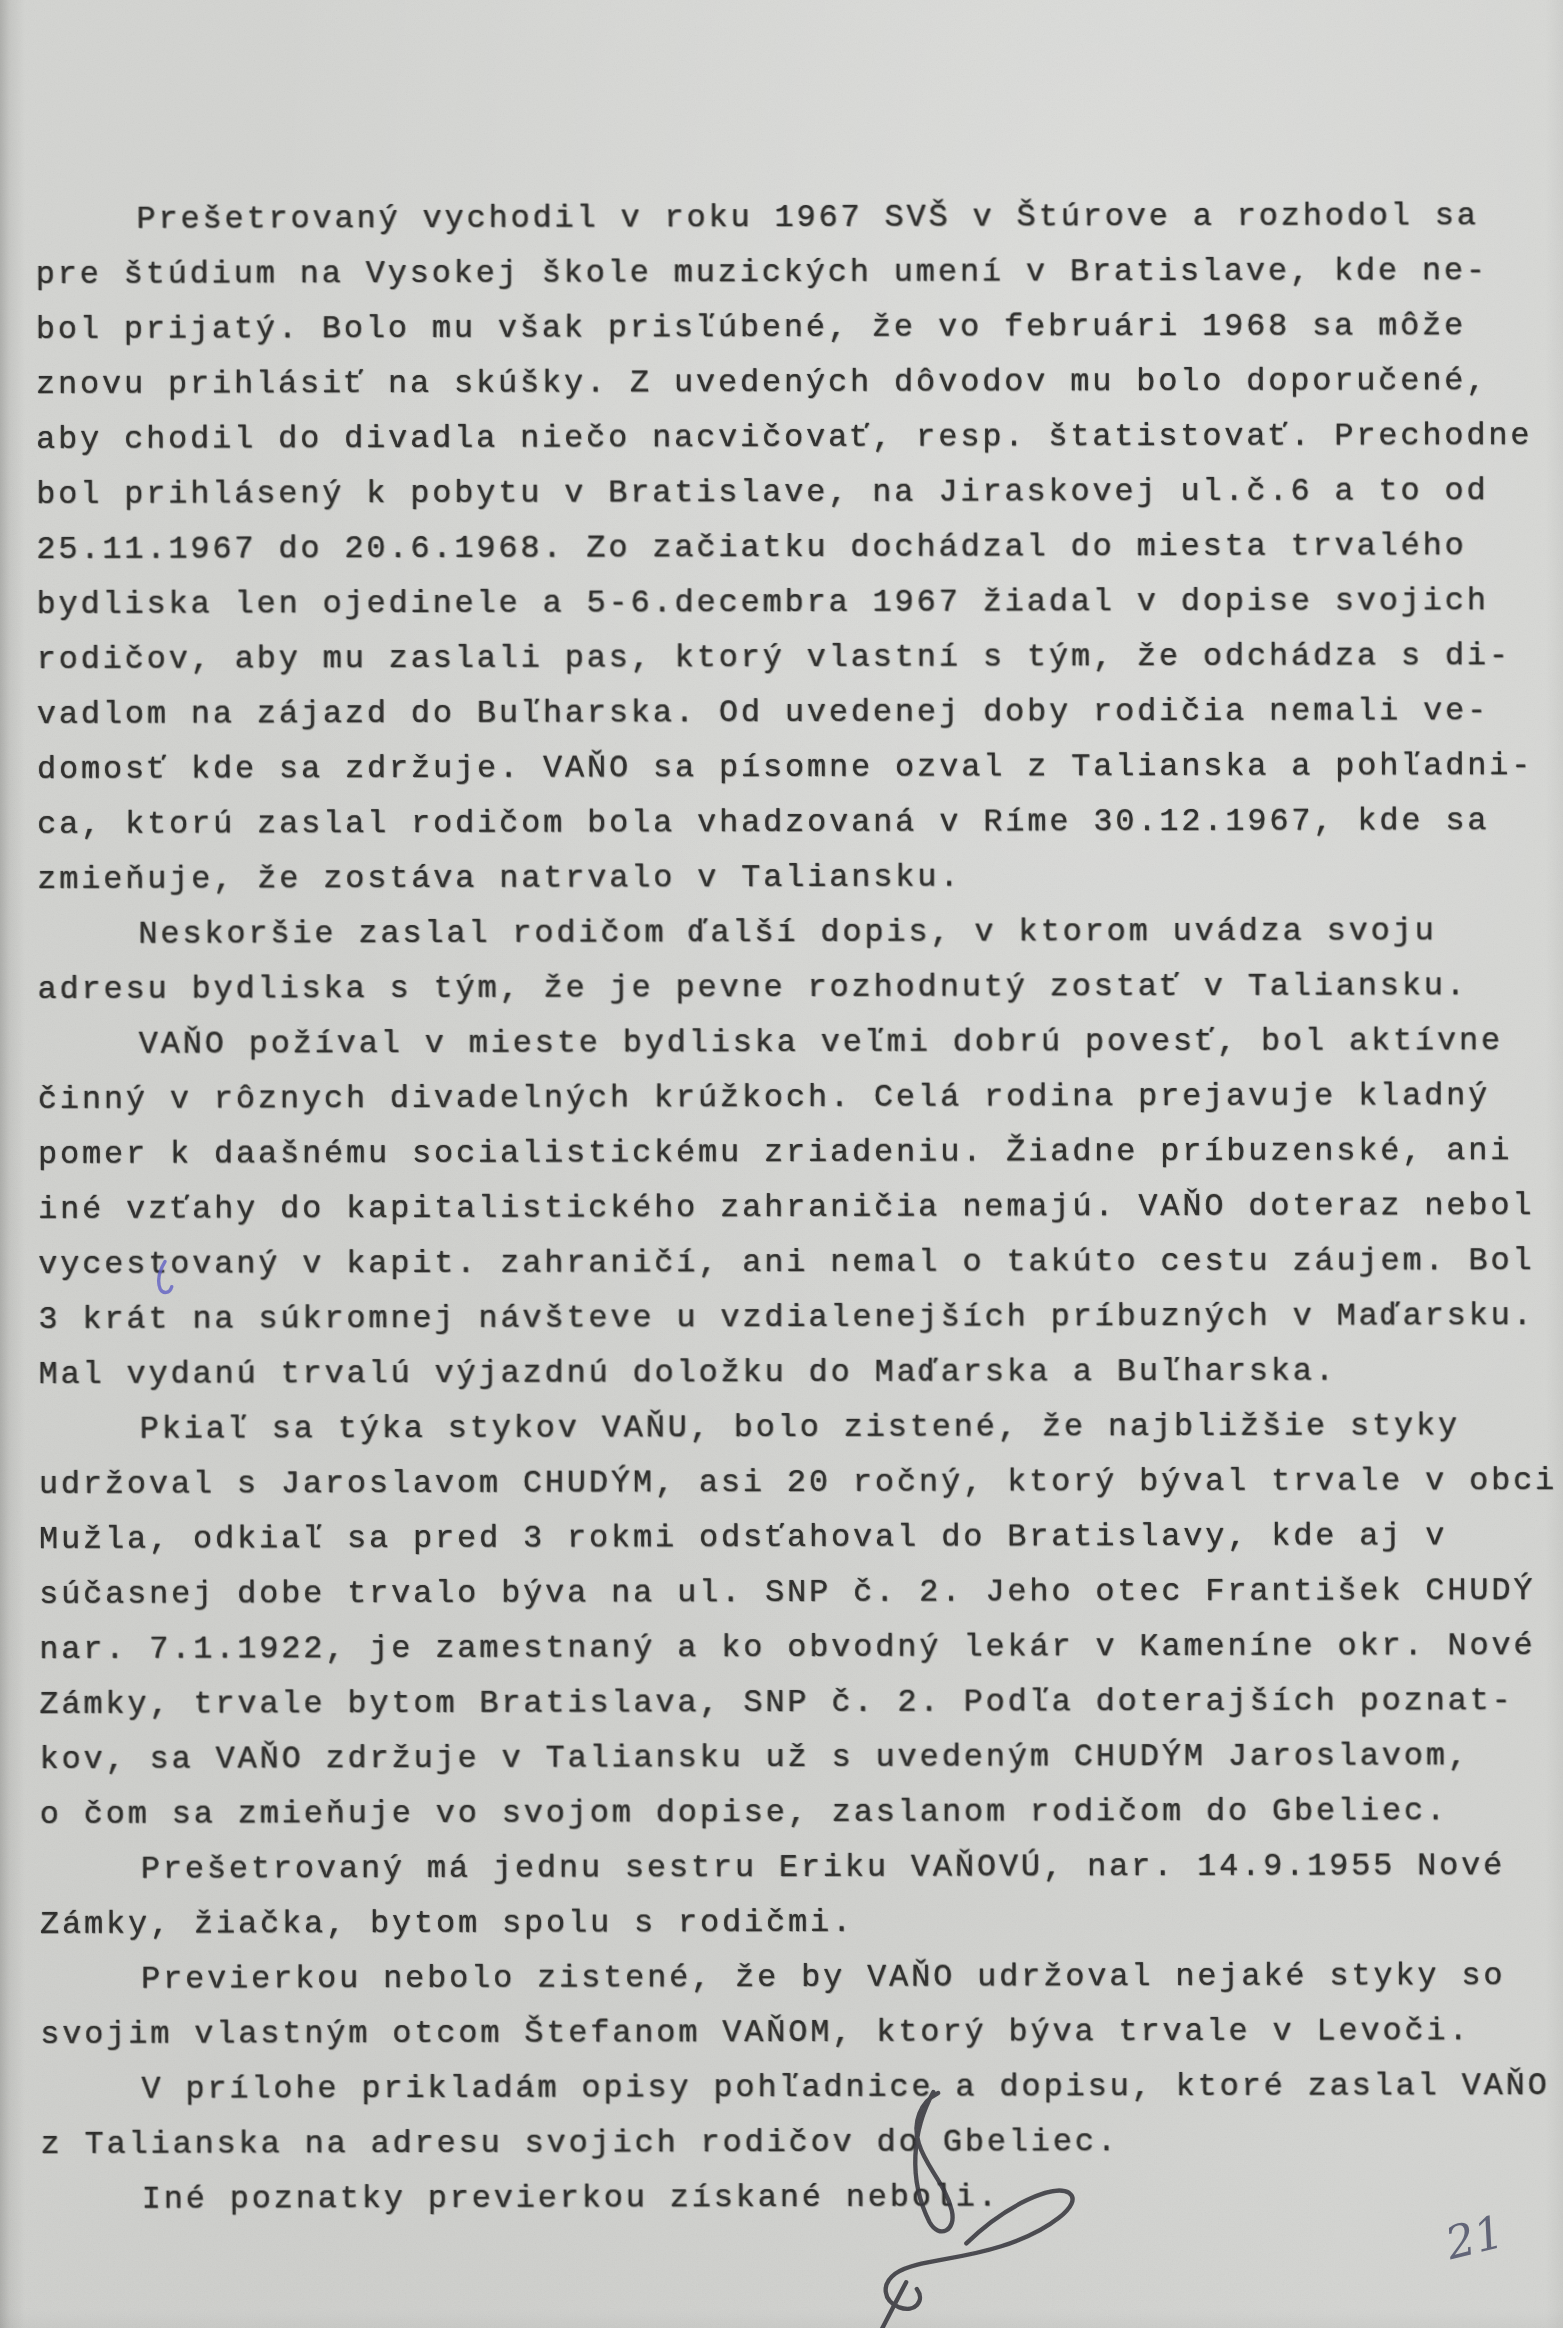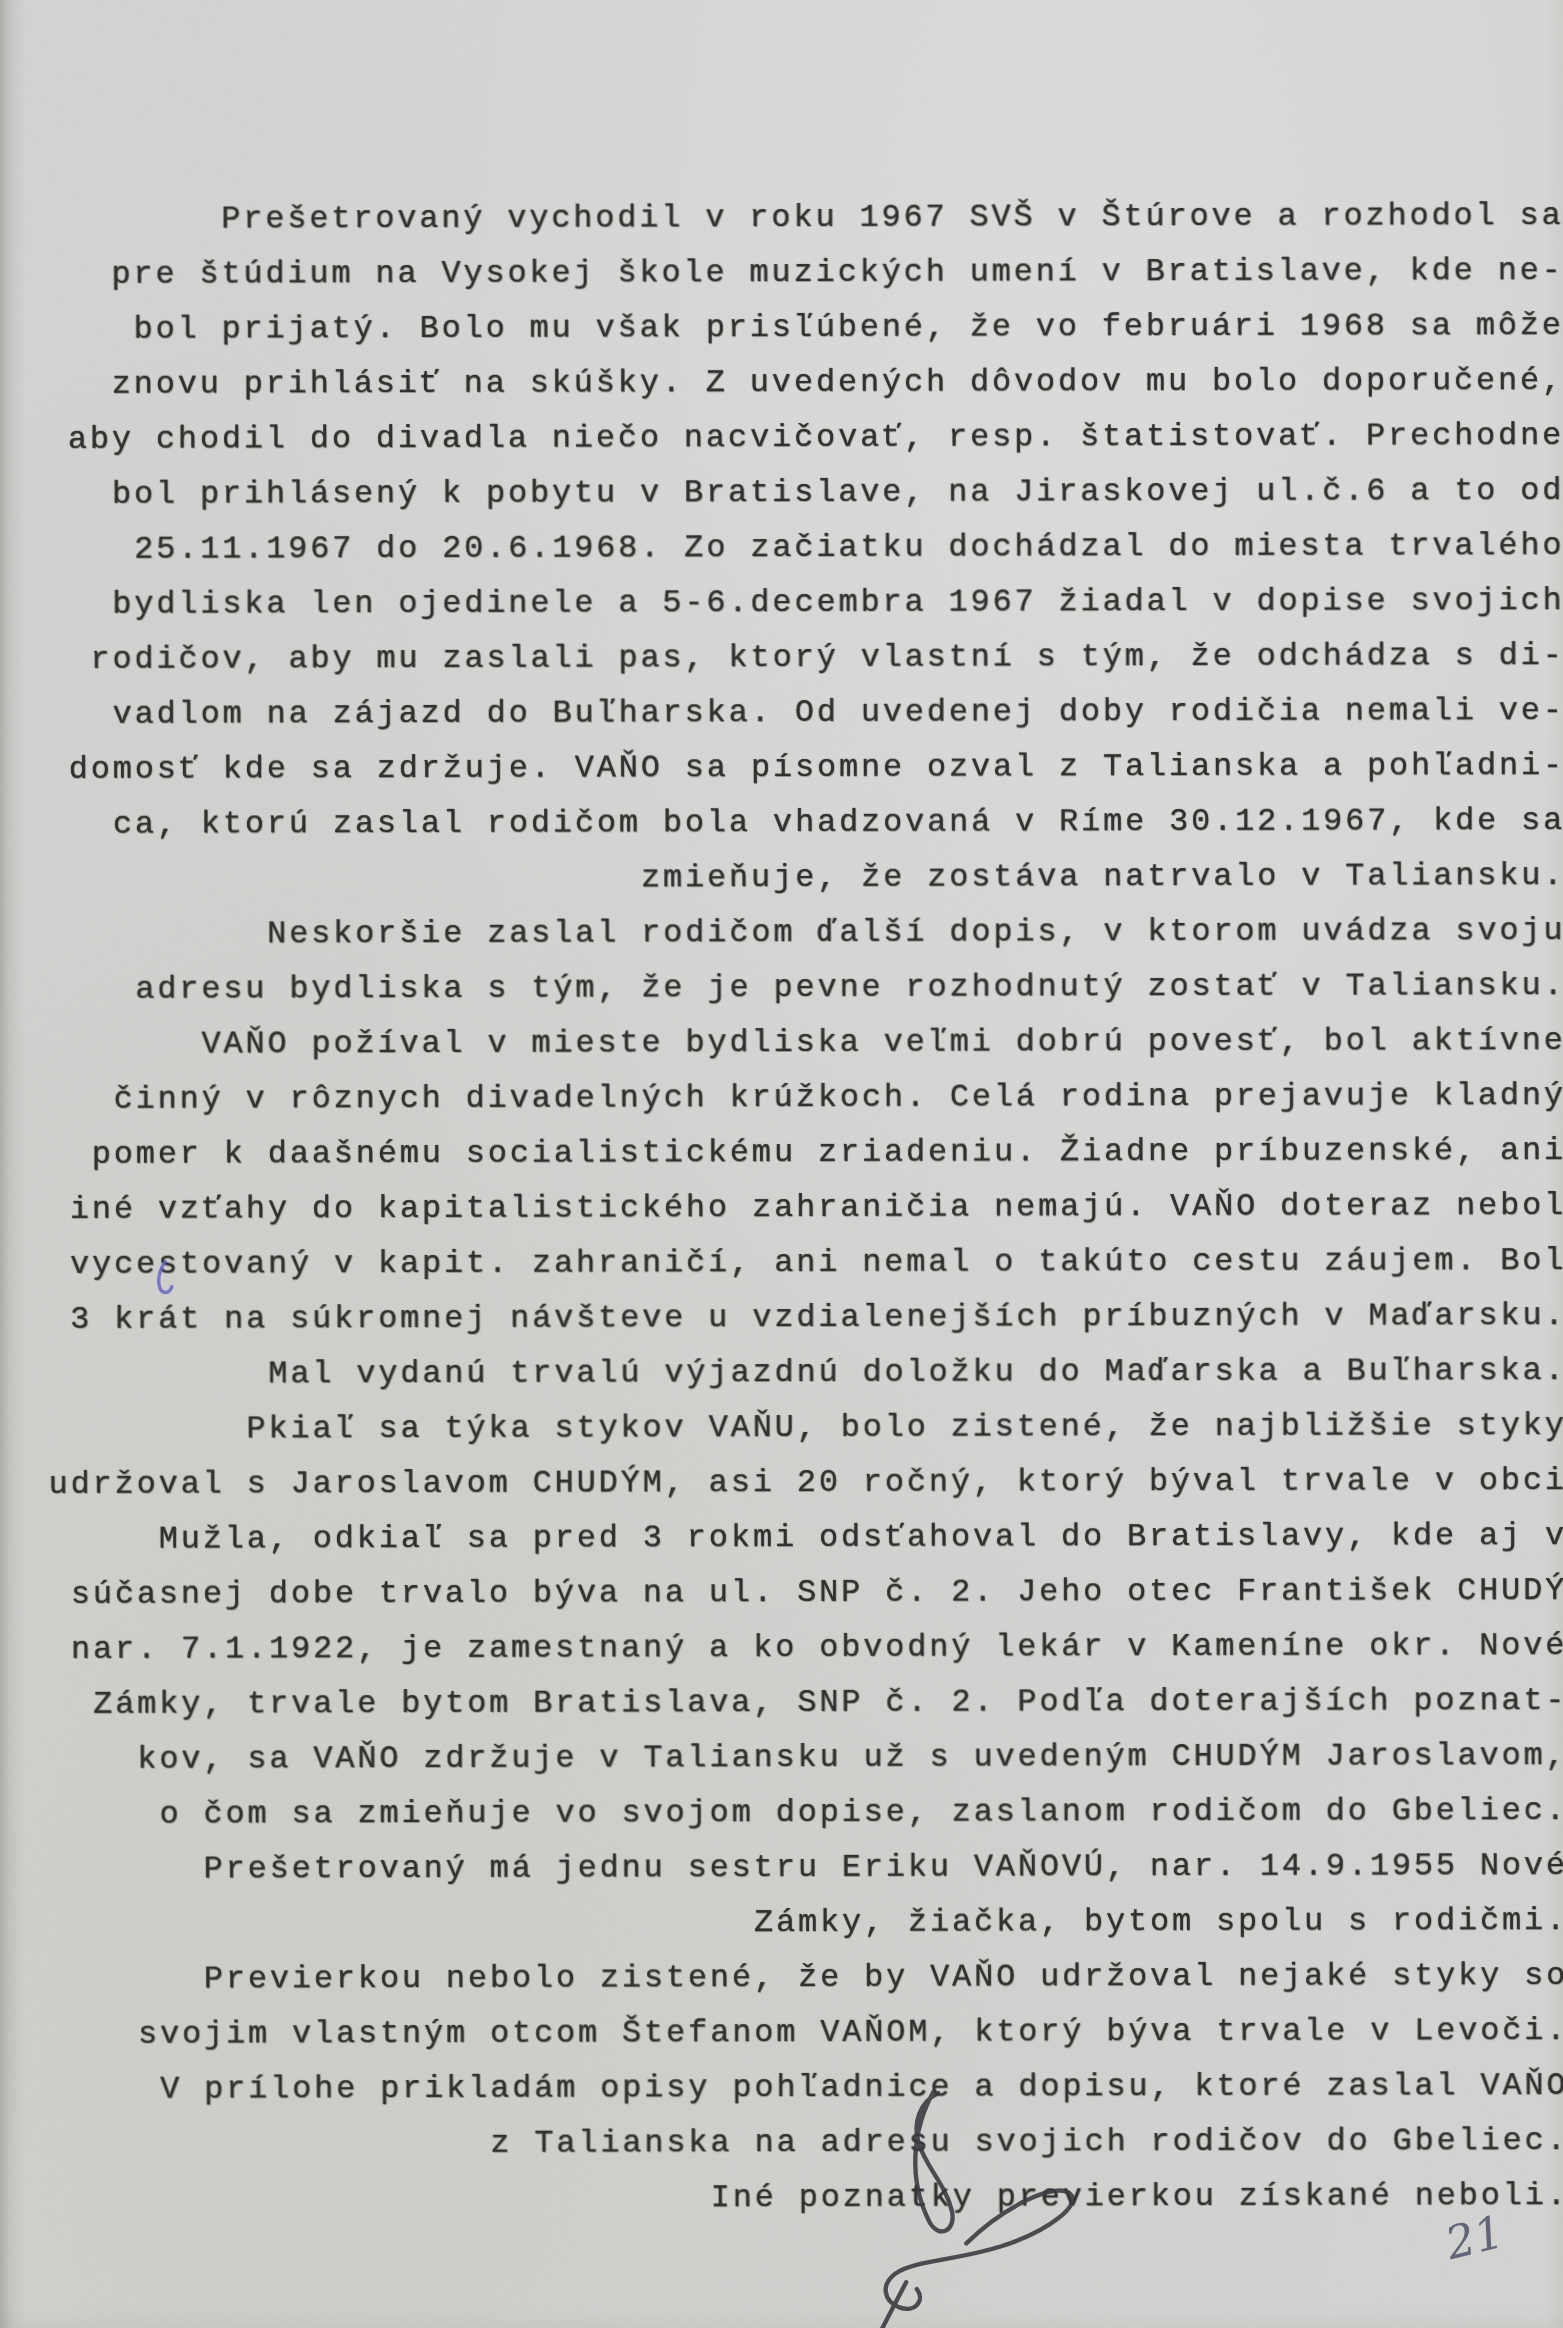--- a/index.html
+++ b/index.html
@@ -9,21 +9,20 @@
     height: 2329px;
     overflow: hidden;
     background-color: #d3d4d1;
     background-image:
       radial-gradient(ellipse at 70% 12%, rgba(255,255,255,0.20), rgba(255,255,255,0) 55%),
       radial-gradient(ellipse at 20% 85%, rgba(150,150,145,0.10), rgba(150,150,145,0) 60%),
       linear-gradient(90deg, rgba(75,75,72,0.28) 0px, rgba(75,75,72,0.10) 9.7px, rgba(75,75,72,0.0) 25px),
       linear-gradient(270deg, rgba(120,120,115,0.10) 0px, rgba(120,120,115,0.0) 17.5px),
       linear-gradient(0deg, rgba(120,120,115,0.08) 0px, rgba(120,120,115,0.0) 19.4px);
     font-family: "Liberation Mono", monospace;
-    text-align: right;
   }
   .doc {
     position: absolute;
     left: 35px;
     top: 27px;
     width: 1528px;
     color: #2a2a28;
     font-size: 32px;
     line-height: 55px;
     letter-spacing: 2.8px;

